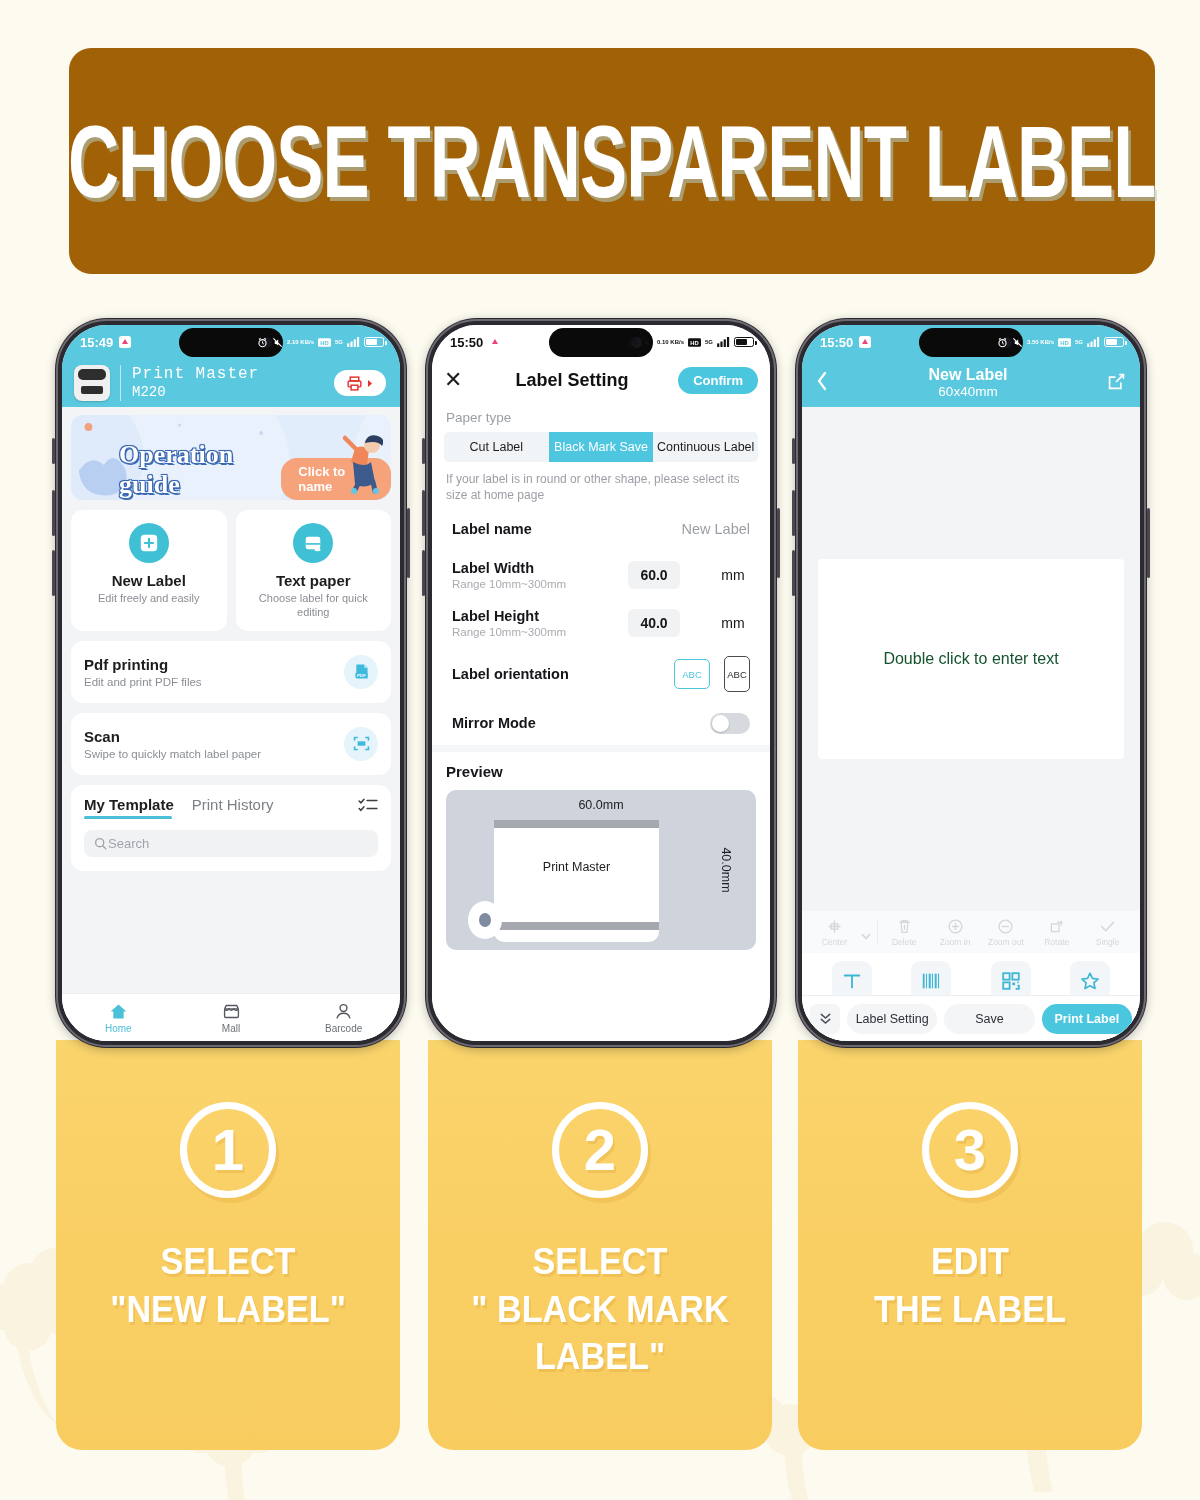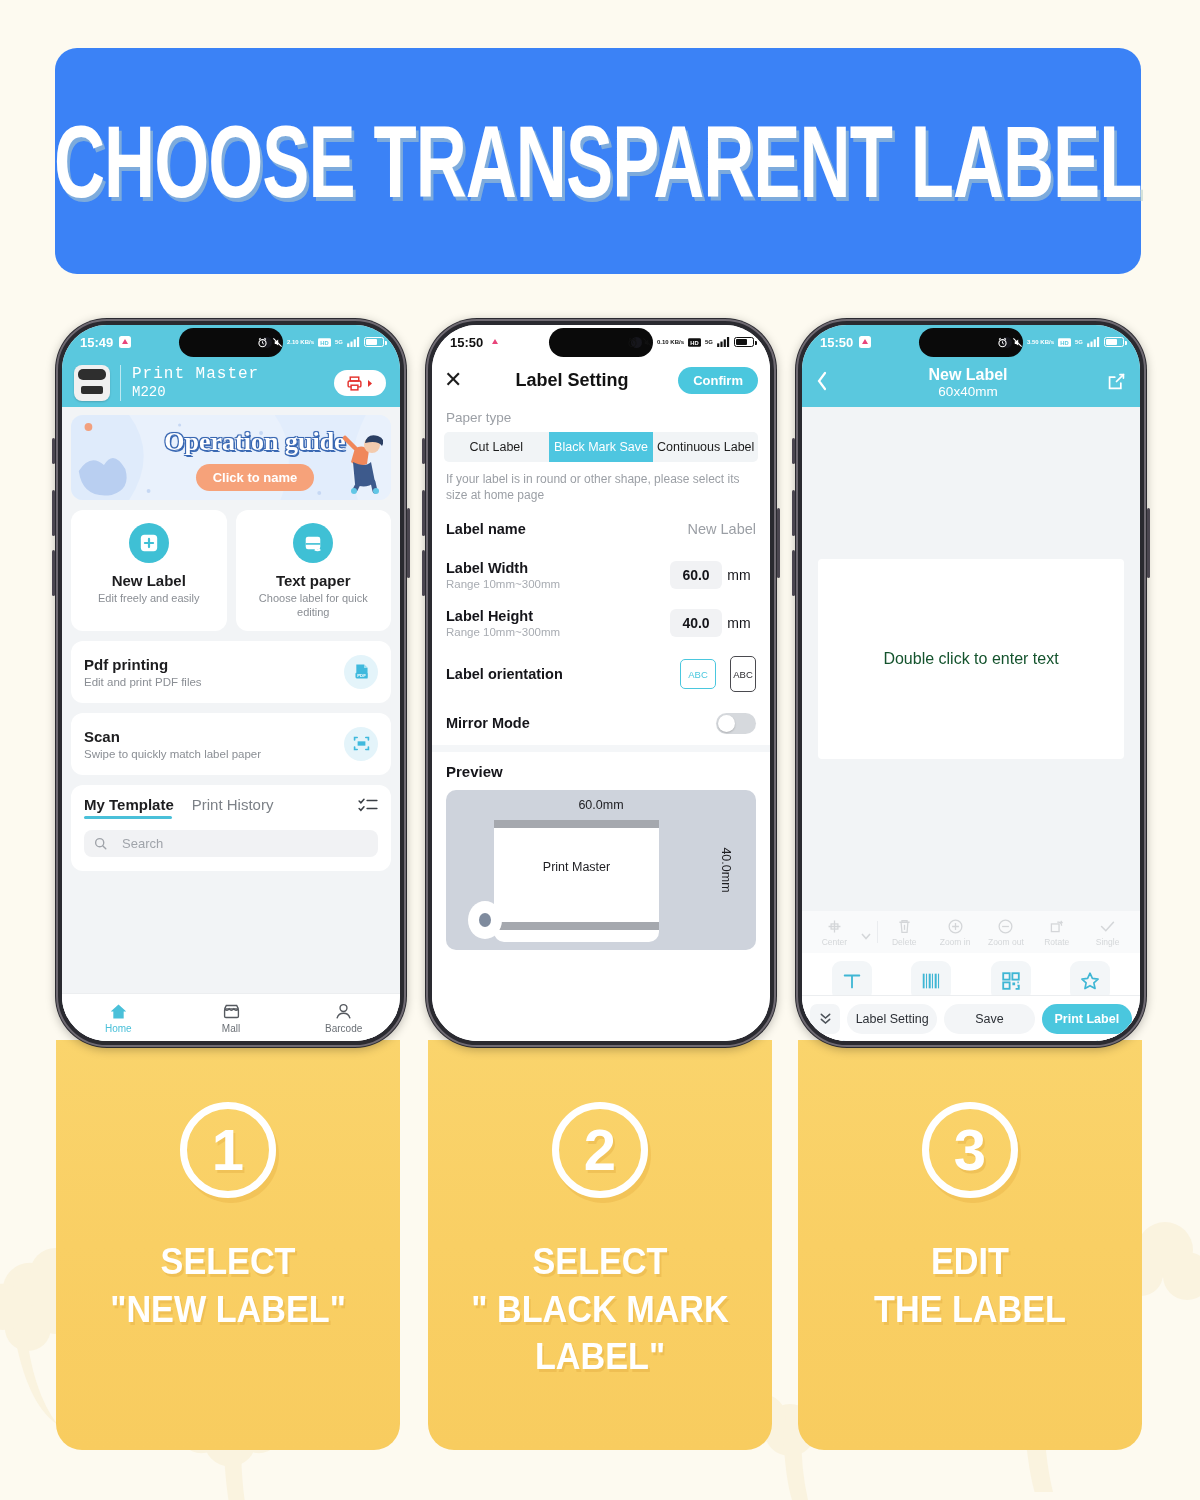--- a/index.html
+++ b/index.html
@@ -9,22 +9,22 @@
     background: #fdfaf0;
     overflow: hidden;
   }
   .page { position: relative; width: 1200px; height: 1500px; background: #fdfaf0; }
 
   
   .bg-deco { position: absolute; inset: 0; pointer-events: none; overflow: hidden; }
 
   
   .banner {
-    position: absolute; left: 55px; top: 48px; width: 1086px; height: 226px;
-    background: #3b82f6; border-radius: 22px;
+    position: absolute; left: 69px; top: 48px; width: 1086px; height: 226px;
+    background: #a16207; border-radius: 22px;
     display: flex; align-items: center; justify-content: center;
   }
   .banner-title {
     font-size: 76px; font-weight: 700; color: #ffffff;
     letter-spacing: -1px;
     transform: scaleY(1.35) scaleX(0.93);
     text-shadow: 3px 3px 0 rgba(180,205,199,.55);
     font-family: "Liberation Sans", sans-serif;
     white-space: nowrap;
   }
@@ -113,21 +113,21 @@
   .p1-sub { color:#fff; font-size:14px; font-family:"Liberation Mono", monospace;}
   .print-pill {
     margin-left:auto; background:#fff; border-radius:14px; height:26px; width:52px;
     display:flex; align-items:center; justify-content:center; gap:4px;
   }
   .body1 { background:#f2f4f6; height:calc(100% - 82px); padding:8px 9px 0; overflow:hidden; position:relative;}
 
   .guide-banner {
     height:85px; border-radius:12px; overflow:hidden; position:relative;
     background:linear-gradient(100deg,#e8f0fb 0%, #dbe9fa 45%, #eaf2fd 100%);
-    display:flex; flex-direction:column; align-items:center; justify-content:center;padding-left:48px;
+    display:flex; flex-direction:row; align-items:flex-end; justify-content:center;padding-left:48px;
   }
   .guide-title {
     font-family:"Liberation Serif", serif; font-weight:700; font-size:26px; color:#fff;
     text-shadow: 0 0 2px #2f5ca8, 1.5px 1.5px 0 #3c6bb5, -1px -1px 0 #3c6bb5, 1px -1px 0 #3c6bb5, -1px 1px 0 #3c6bb5;
     letter-spacing:0px; margin-top:2px; z-index:2;
   }
   .guide-cta {
     margin-top:7px; background:#f6a27a; color:#fff; font-weight:700; font-size:13px;
     padding:6px 17px; border-radius:16px; z-index:2;
   }
@@ -154,21 +154,21 @@
   .rc-ico { margin-left:auto; width:34px;height:34px;border-radius:50%;background:#e4f4fa;display:flex;align-items:center;justify-content:center;}
 
   .tmpl-card { background:#fff; border-radius:12px; margin-top:10px; padding:11px 13px 14px; }
   .tabs-row { display:flex; align-items:center; gap:18px; }
   .tab-t { font-size:15px; font-weight:700; color:#1d1d1f; position:relative; padding-bottom:6px;}
   .tab-t.inactive { color:#7c8187; font-weight:400; }
   .tab-t.active::after { content:""; position:absolute; left:0; right:2px; bottom:0; height:3px; background:#4ac0d9; border-radius:2px;}
   .check-ico { margin-left:auto; }
   .search-box {
     margin-top:11px; background:#f1f2f4; border-radius:8px; height:27px;
-    display:flex; align-items:center; gap:15px; padding:0 10px; color:#a0a4aa; font-size:13px;
+    display:flex; align-items:center; gap:1px; padding:0 10px; color:#a0a4aa; font-size:13px;
   }
   .tabbar {
     position:absolute; left:0; right:0; bottom:0; height:48px; background:#fff;
     display:flex; align-items:center; border-top:1px solid #eceef0;
   }
   .tb-item { flex:1; display:flex; flex-direction:column; align-items:center; gap:2px; font-size:10px; color:#6b7076;}
   .tb-item.on { color:#4ac0d9; }
 
   
   .p2-header { background:#fff; height:42px; display:flex; align-items:center; padding:0 12px; }
@@ -176,21 +176,21 @@
   .confirm-btn { background:#4ac7de; color:#fff; font-size:13px; font-weight:600; padding:6px 15px; border-radius:14px;}
   .close-x { font-size:22px; color:#1c1c1c; line-height:1; width:22px;}
   .body2 { background:#fff; height:calc(100% - 76px); overflow:hidden; }
   .sec-label { font-size:13.5px; color:#9b9fa5; padding:9px 14px 7px;}
   .seg {
     margin:0 12px; display:flex; background:#f1f4f6; border-radius:5px; overflow:hidden; height:30px;
   }
   .seg-item { flex:1; display:flex; align-items:center; justify-content:center; font-size:12.5px; color:#1c1c1c; white-space:nowrap;}
   .seg-item.sel { background:#4ec6e0; color:#fff; }
   .hint { font-size:12px; color:#9b9fa5; padding:9px 14px 4px; line-height:1.35;}
-  .srow { display:flex; align-items:center; padding:9px 14px; min-height:44px; }
+  .srow { display:flex; align-items:center; padding:9px 20px; min-height:44px;gap:36px; }
   .srow .lab { font-size:14.5px; font-weight:700; color:#15151a;}
   .srow .sublab { font-size:11.5px; color:#a8acb2; margin-top:2px;}
   .srow .val { margin-left:auto; font-size:14.5px; color:#9b9fa5;}
   .numbox {
     margin-left:auto; background:#f1f2f4; border-radius:6px; min-width:52px; height:28px;
     display:flex; align-items:center; justify-content:center; font-size:14px; font-weight:700; color:#15151a;
   }
   .unit { width:34px; text-align:center; font-size:14px; color:#15151a;}
   .ori-box {
     width:36px;height:30px;border:1.5px solid #4ac7de;border-radius:5px;color:#4ac7de;

